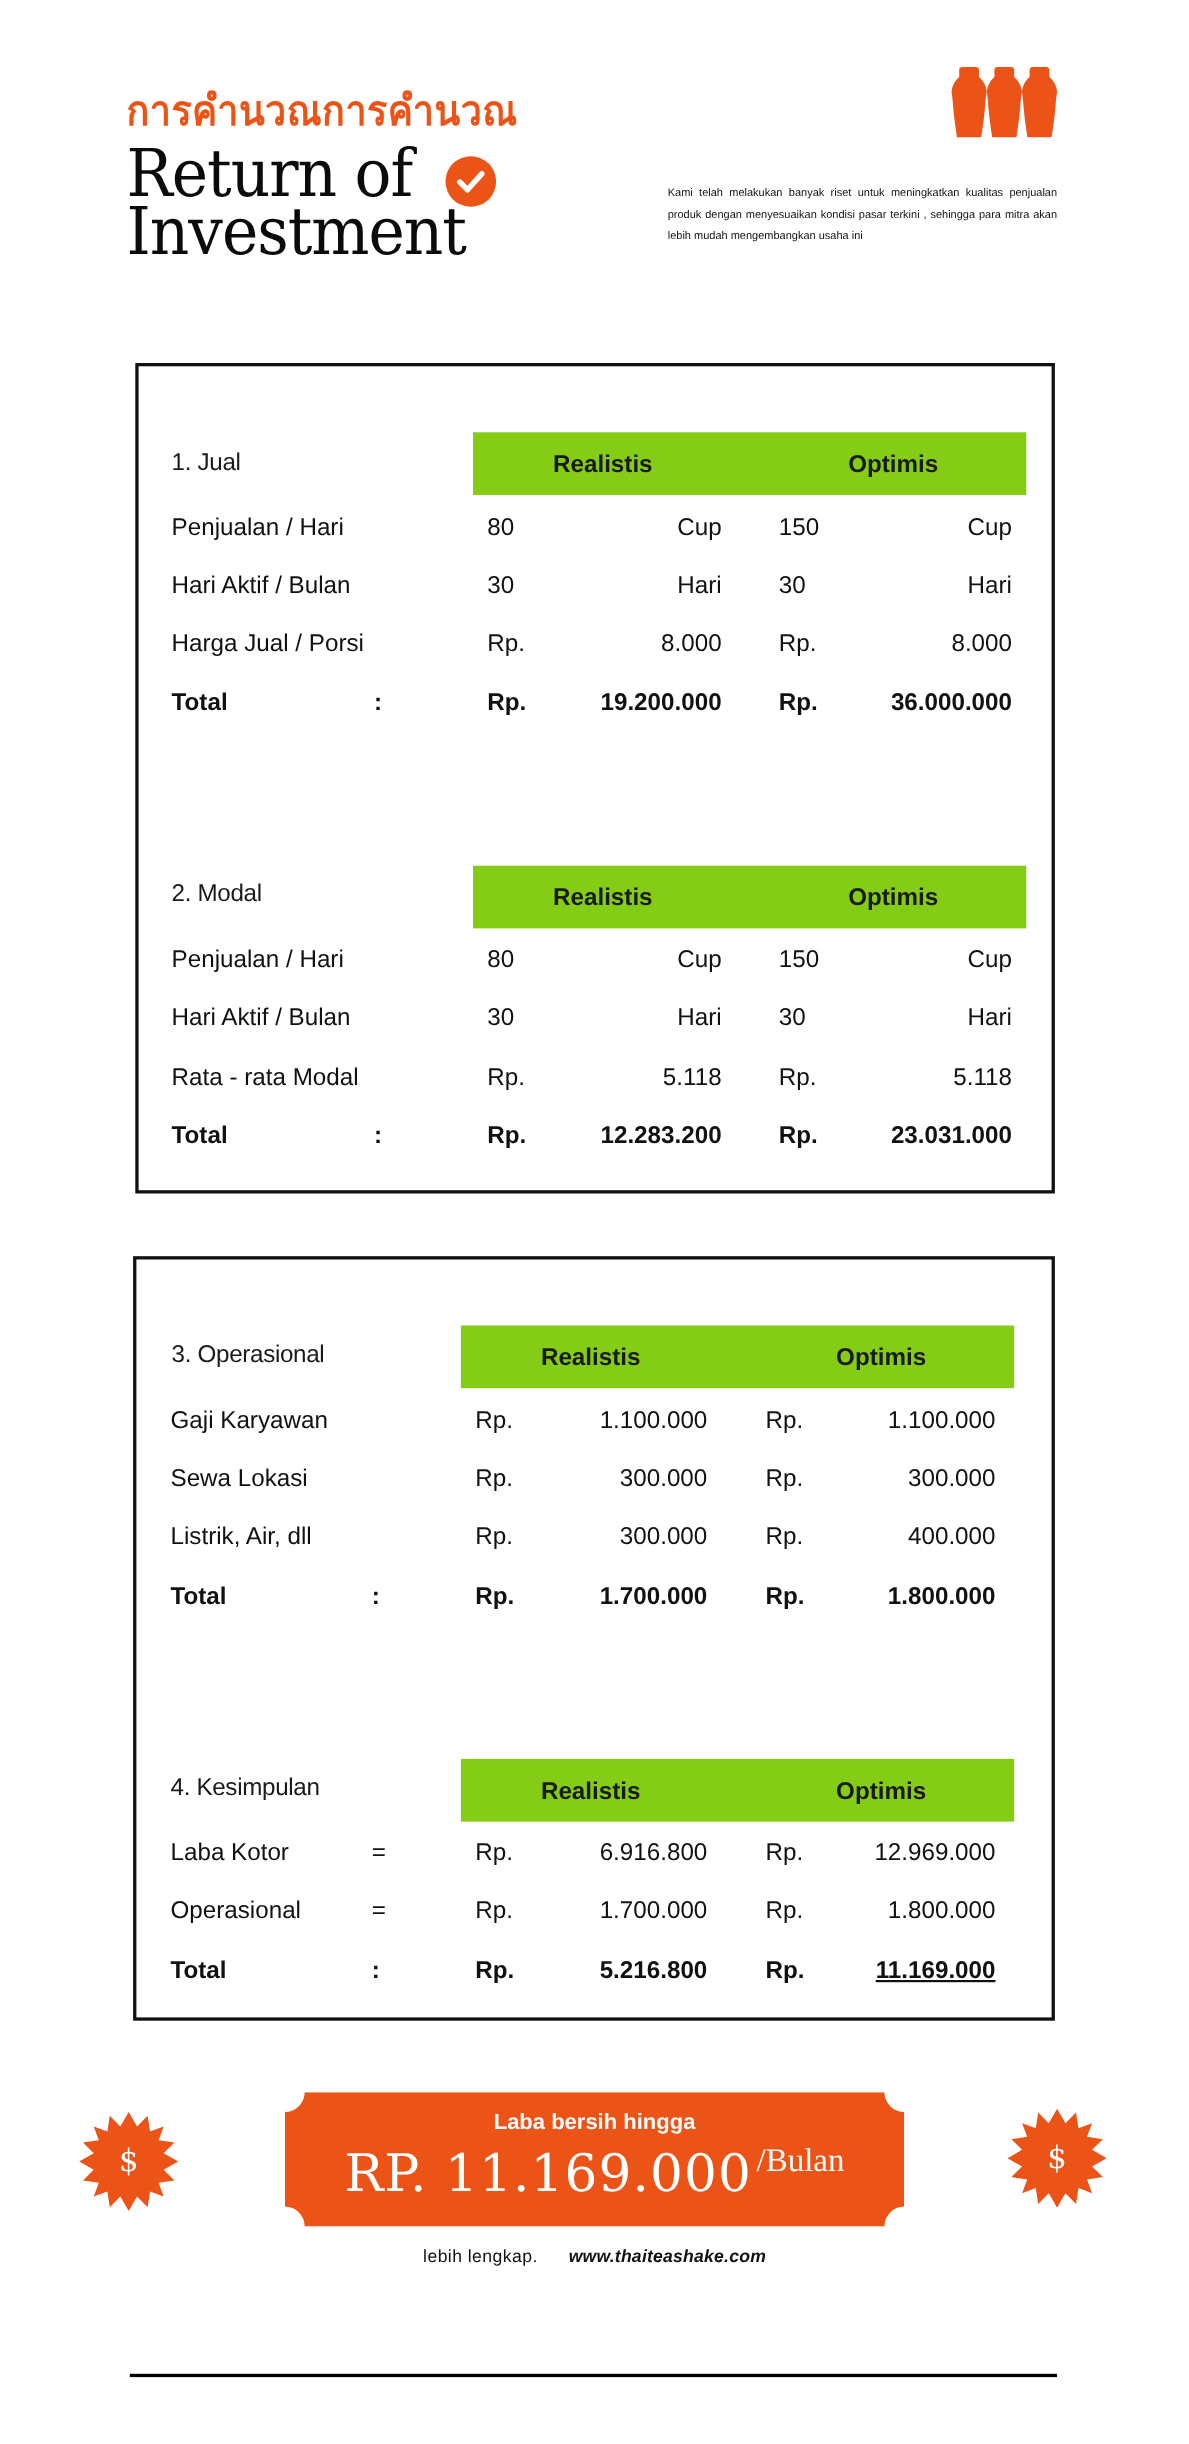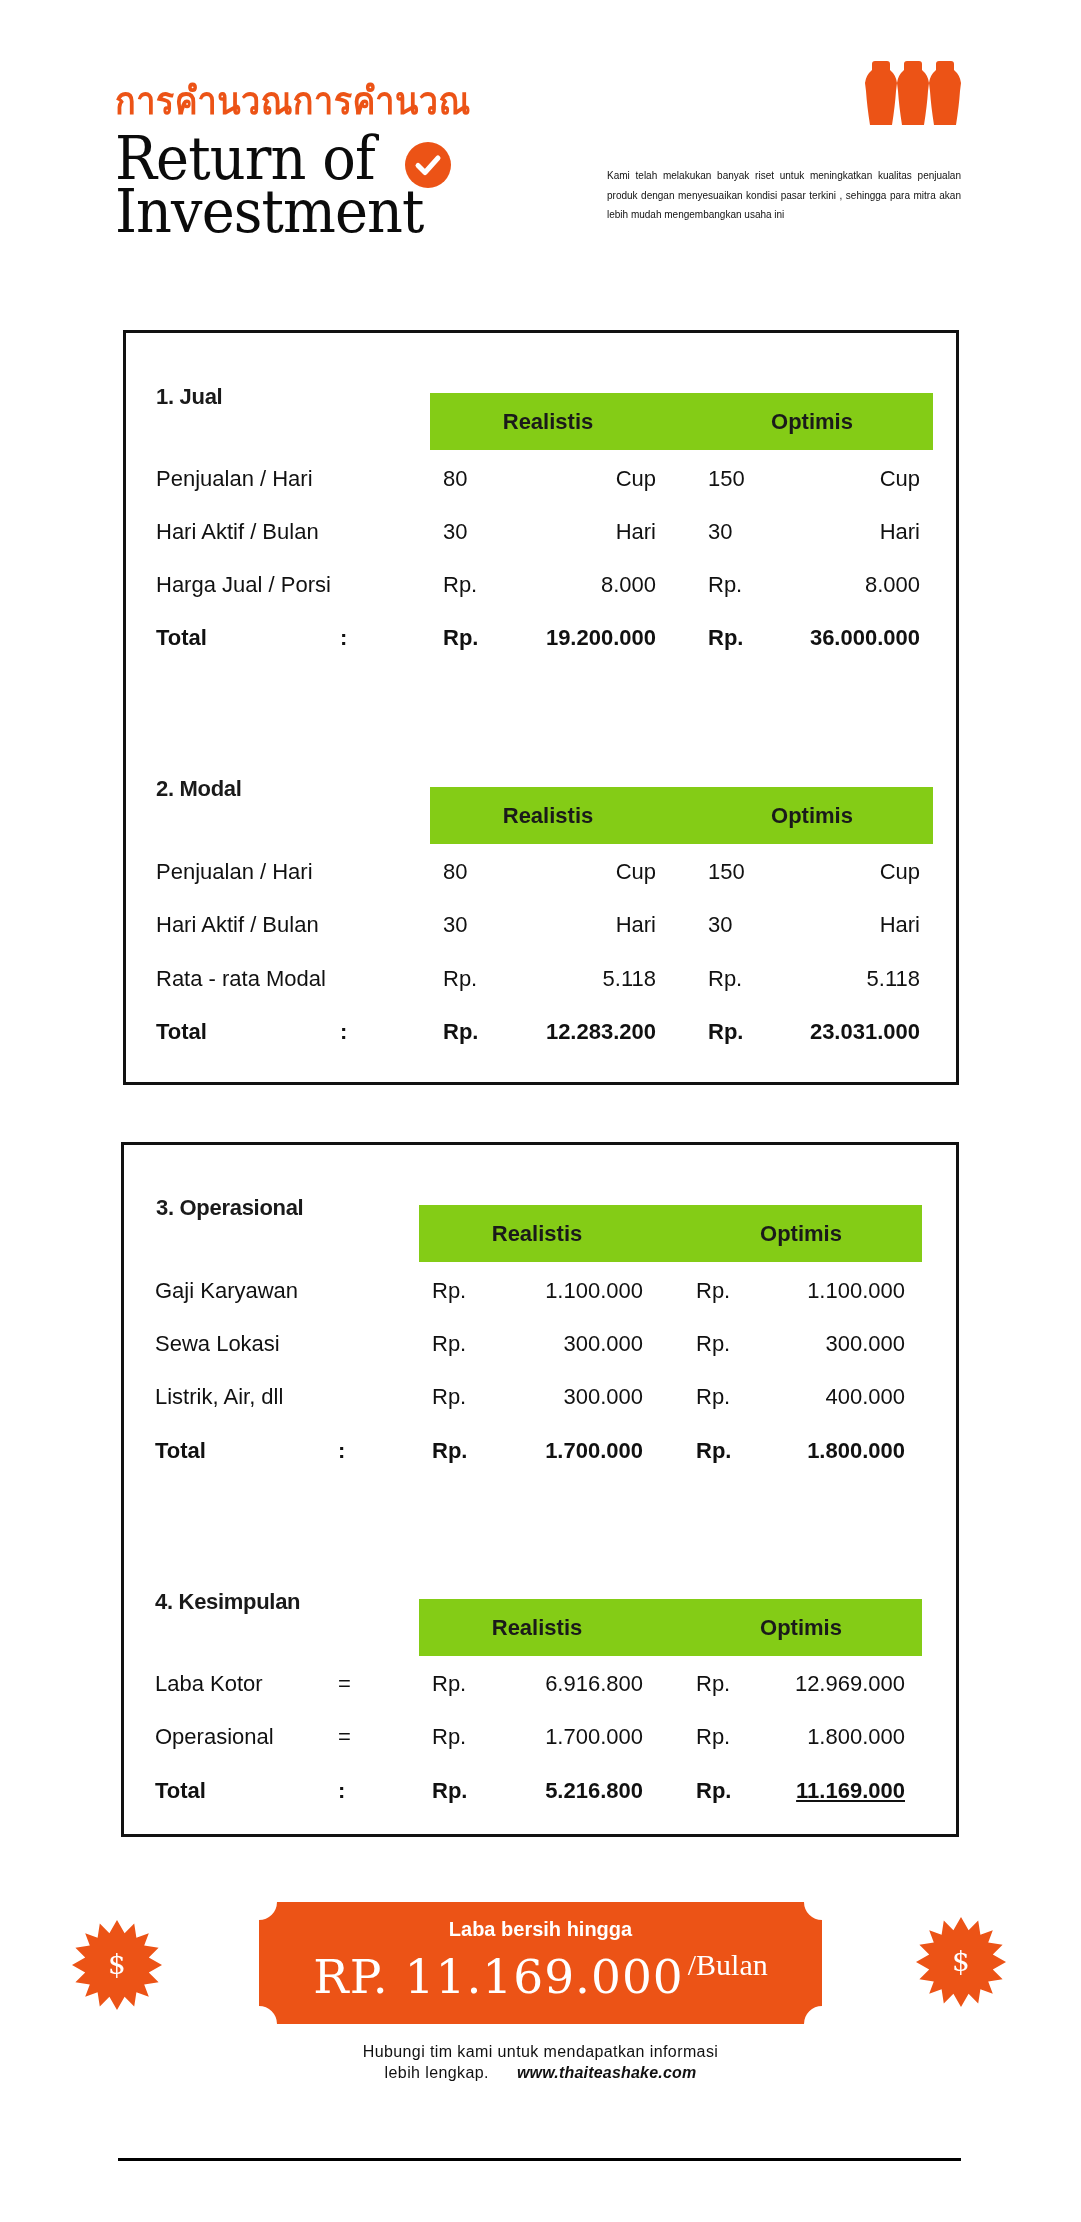--- a/index.html
+++ b/index.html
@@ -9,21 +9,21 @@
   .thai-title { left:115px; top:70px; font-family:"DejaVu Sans", sans-serif; font-size:38px; font-weight:bold; color:#EC5316; letter-spacing:0.5px; white-space:nowrap; transform:scaleX(0.9); transform-origin:left center; }
   .roi-title { left:115px; top:132px; font-family:"DejaVu Serif", serif; font-size:60px; line-height:53px; color:#0b0b0b; letter-spacing:-1px; transform:scaleX(0.93); transform-origin:left top; }
   .roi-title div { white-space:nowrap; }
   .check { left:405px; top:142px; width:46px; height:46px; border-radius:50%; background:#EC5316; }
   .check svg { position:absolute; left:0; top:0; }
   .intro { left:607px; top:166px; width:354px; font-size:10px; line-height:19.5px; text-align:justify; text-align-last:left; color:#111; }
   .bottles { left:864px; top:61px; width:98px; height:64px; }
   .box { border:3px solid #111; background:#fff; }
   .box1 { left:123px; top:330px; width:836px; height:755px; }
   .box2 { left:121px; top:1142px; width:838px; height:695px; }
-  .sec-head { position:absolute; font-weight:bold; font-size:22px; color:#1a1a1a; letter-spacing:-0.3px; }
+  .sec-head { position:absolute; font-weight:normal; font-size:22px; color:#1a1a1a; letter-spacing:-0.3px;margin-top:23px; }
   .grey { position:absolute; background:#84cc16;margin-top:24px; }
   .grey span { position:absolute; font-weight:bold; font-size:22px; color:#1a1a1a; top:50%; transform:translate(-50%,-50%); white-space:nowrap; }
   .row { position:absolute; height:30px; font-size:22px; line-height:30px; color:#111; white-space:nowrap; }
   .row.bold { font-weight:bold; }
   .row .lbl { position:absolute; left:0;text-align:right; }
   .row .sep { position:absolute; }
   .row .c { position:absolute; }
   .row .r { position:absolute; text-align:right; }
   .banner { left:259px; top:1902px; width:563px; height:122px; }
   .banner-sub { left:259px; top:1918px; width:563px; text-align:center; color:#fff; font-weight:bold; font-size:20px; }
@@ -225,17 +225,16 @@
 </div>
 
 <div class="abs star" style="left:915px; top:1916px;">
   <svg width="92" height="92" viewBox="-46 -46 92 92">
     <polygon fill="#EC5316" points="0,-45 7.6,-31.8 17.2,-41.6 19.4,-27.2 31.8,-31.8 27.2,-19.4 41.6,-17.2 31.8,-7.6 45,0 31.8,7.6 41.6,17.2 27.2,19.4 31.8,31.8 19.4,27.2 17.2,41.6 7.6,31.8 0,45 -7.6,31.8 -17.2,41.6 -19.4,27.2 -31.8,31.8 -27.2,19.4 -41.6,17.2 -31.8,7.6 -45,0 -31.8,-7.6 -41.6,-17.2 -27.2,-19.4 -31.8,-31.8 -19.4,-27.2 -17.2,-41.6 -7.6,-31.8"></polygon>
   </svg>
   <span>$</span>
 </div>
 
 <div class="abs footer-text">
-  <div>Hubungi tim kami untuk mendapatkan informasi</div>
   <div><span>lebih lengkap.</span><span class="url">www.thaiteashake.com</span></div>
 </div>
 
 <div class="abs rule"></div>
 
 </body></html>

